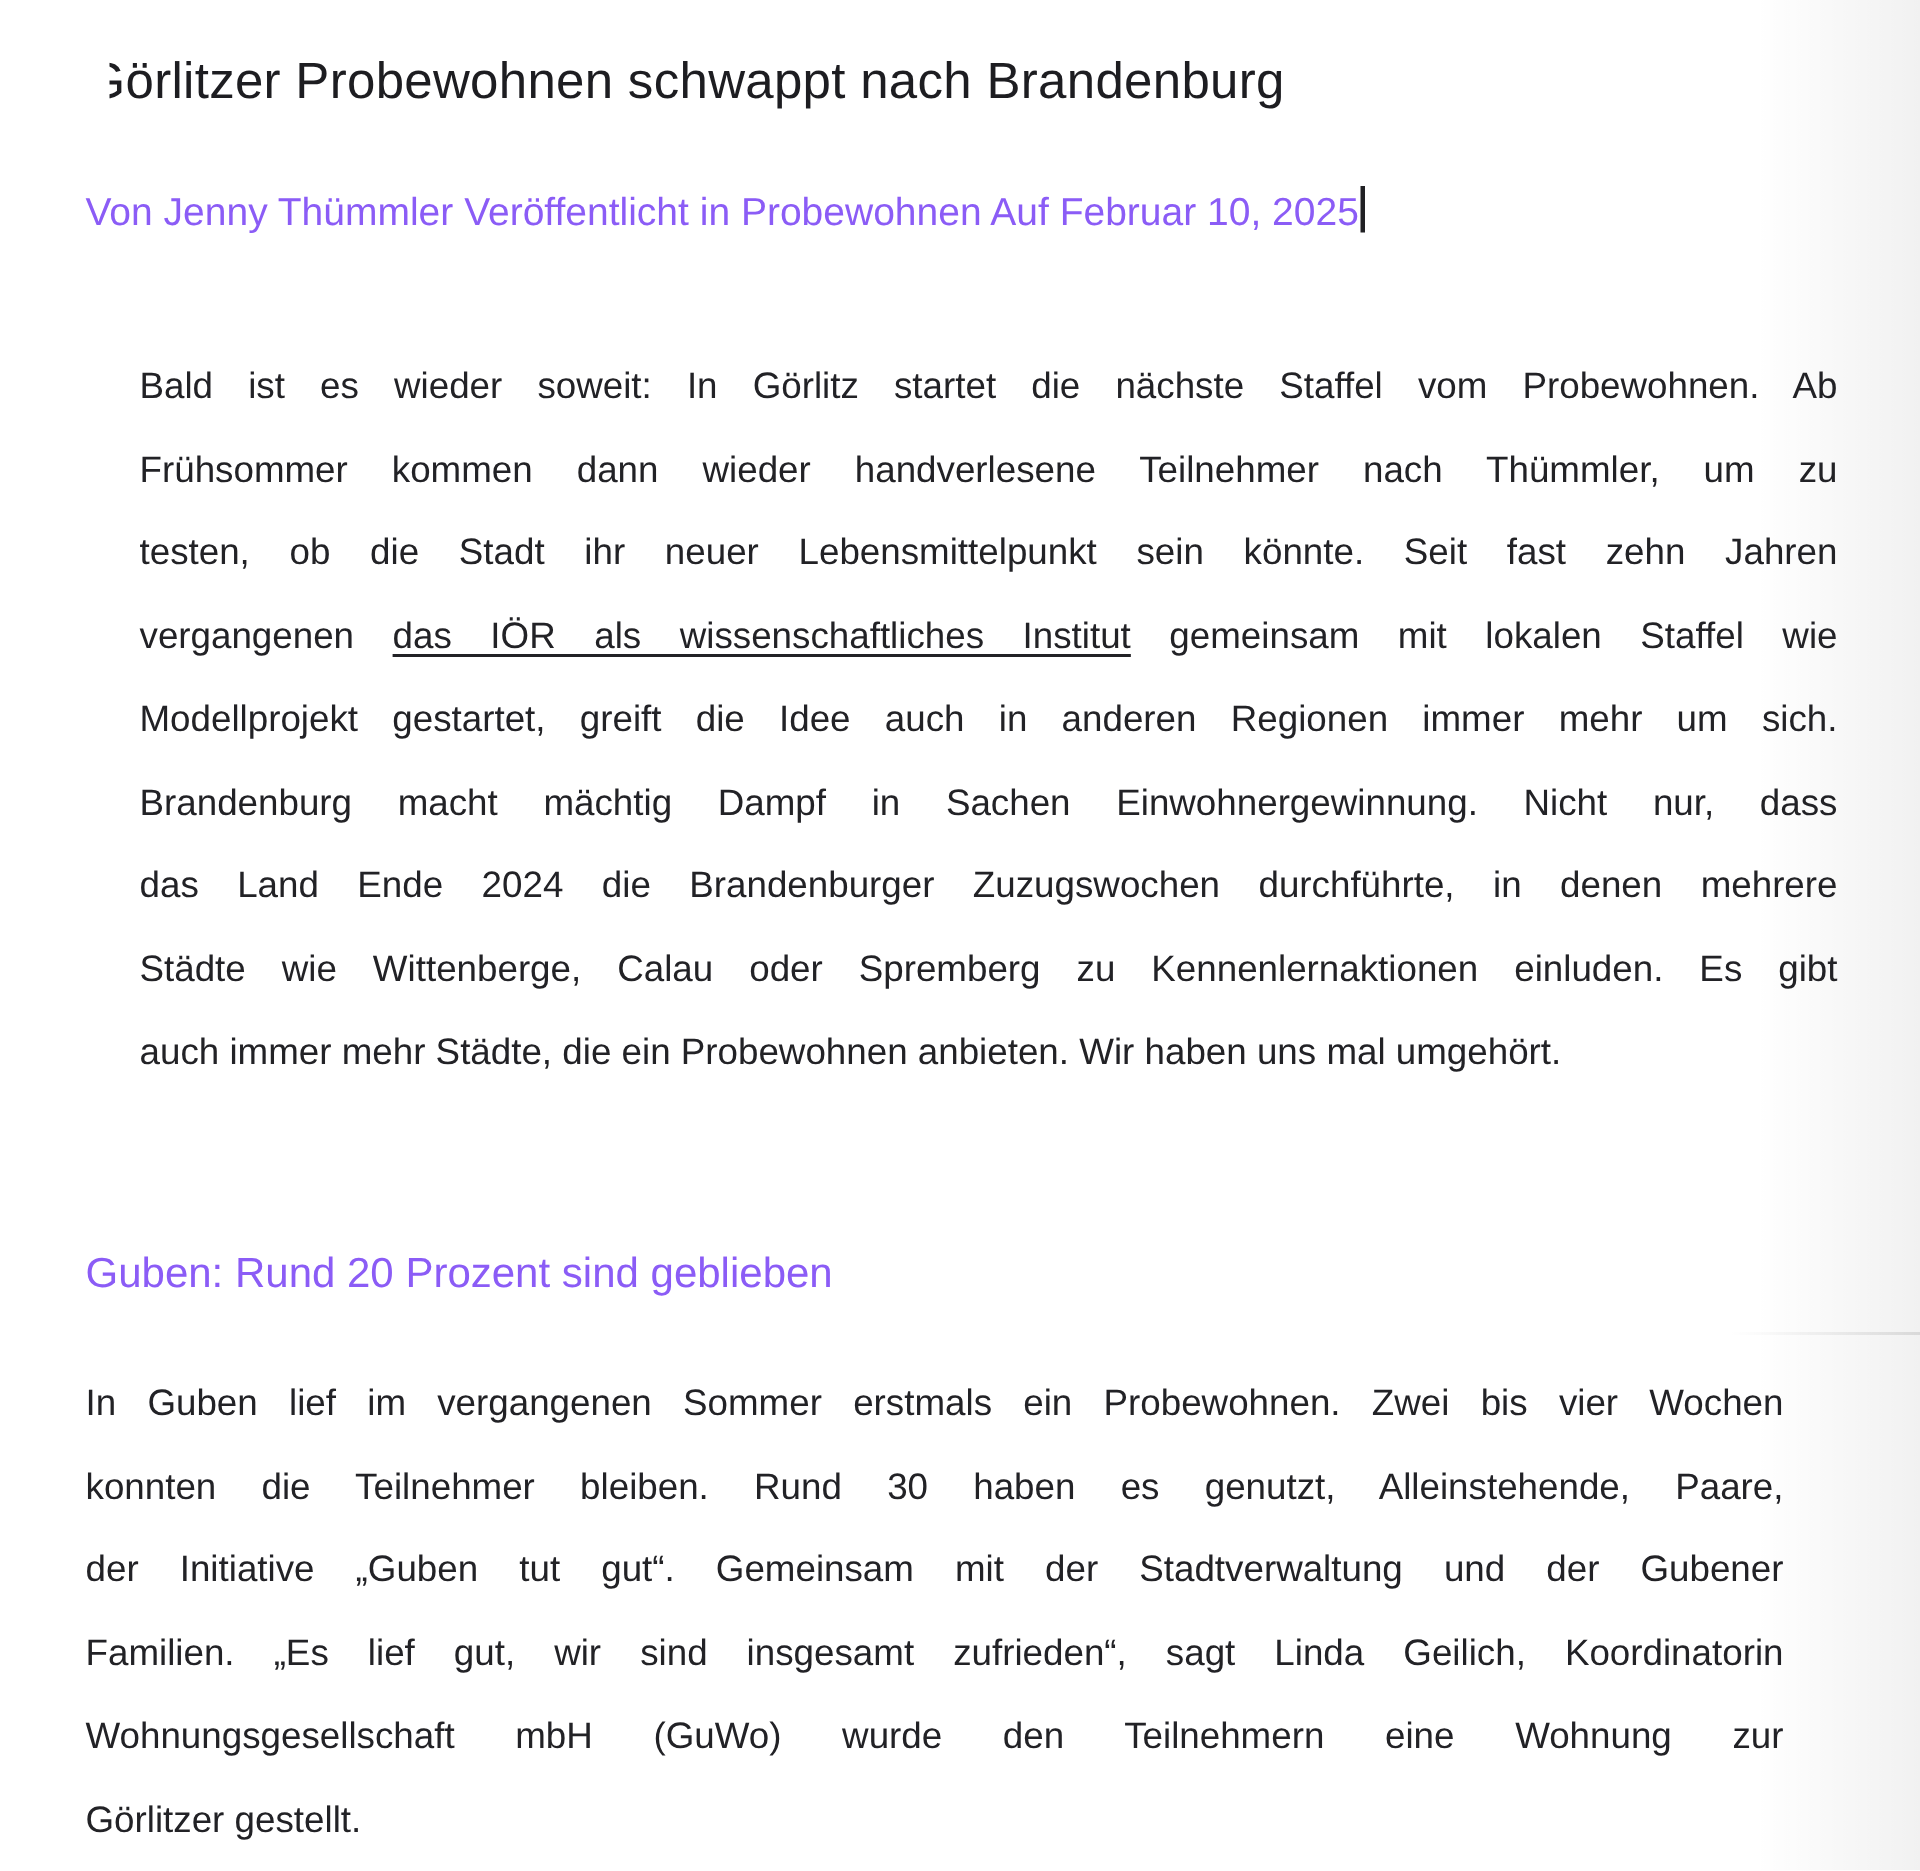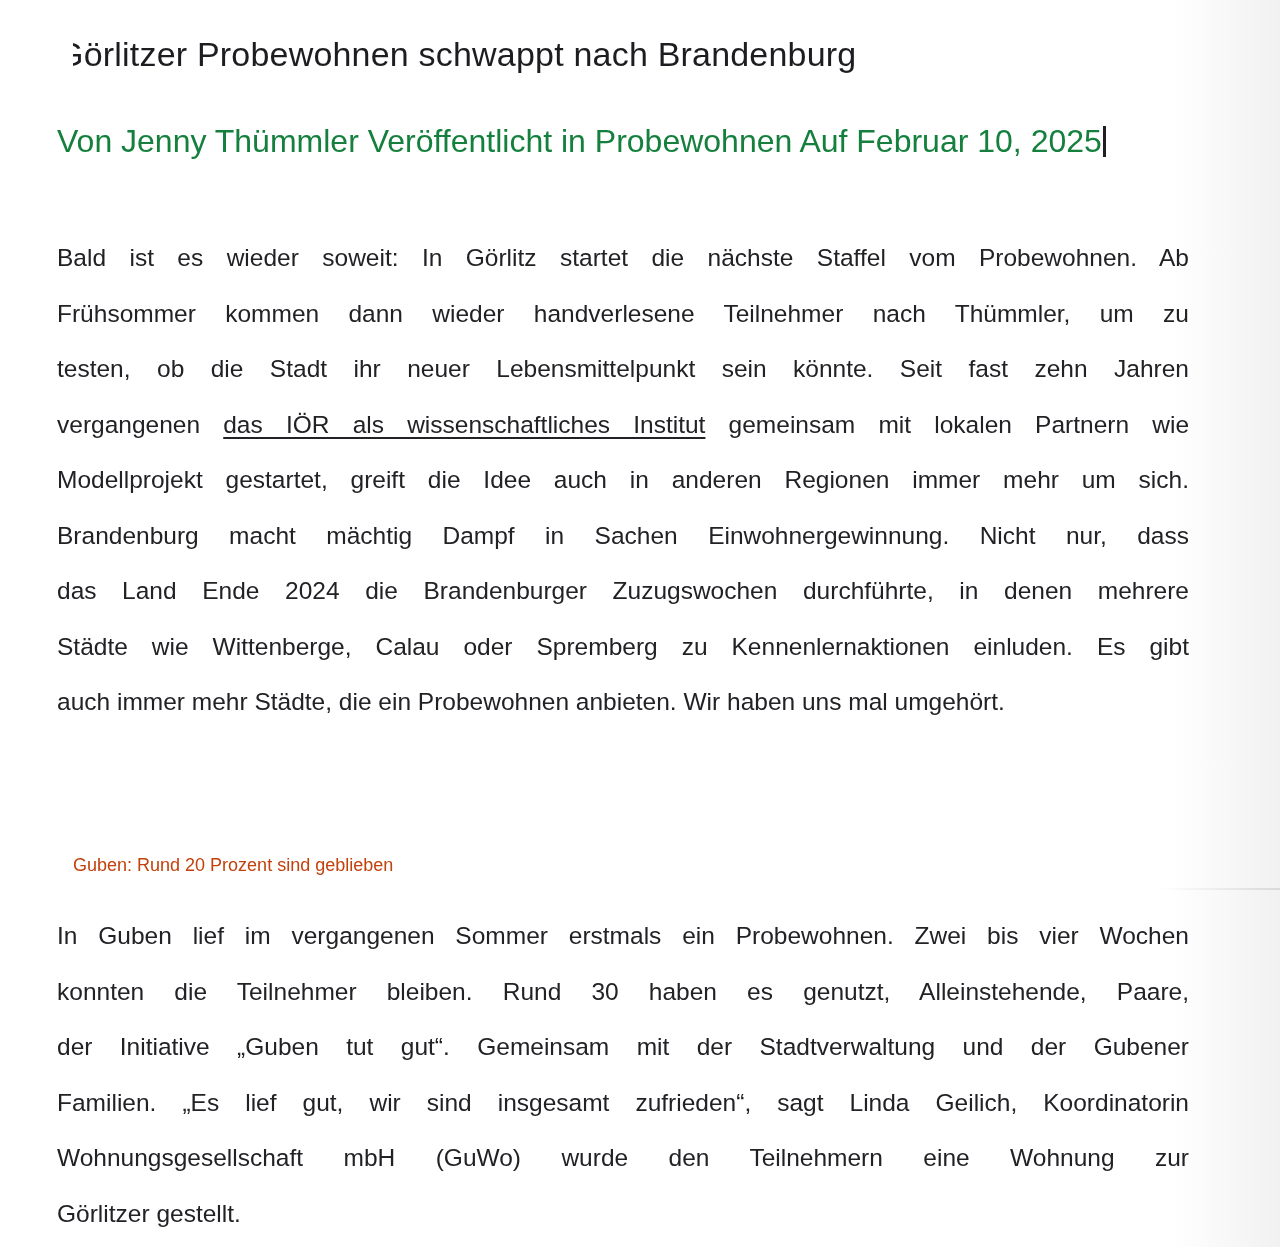--- a/index.html
+++ b/index.html
@@ -50,65 +50,65 @@
     font-weight: 500;
     line-height: 44px;
     letter-spacing: 0.2px;
     color: #1d1d21;
     white-space: nowrap;
   }
   .byline {
     position: absolute;
     left: 57px;
     top: 124px;
-    font-size: 32px;
+    font-size: 26px;
     font-weight: 400;
     line-height: 34px;
-    color: #15803d;
+    color: #8b5cf6;
     white-space: nowrap;
   }
   .caret {
     display: inline-block;
     width: 3px;
     height: 31px;
     margin-left: 1px;
     background: #202024;
     vertical-align: -5px;
   }
   .para {
     position: absolute;
     left: 57px;
     width: 1132px;
     font-size: 24.5px;
     font-weight: 400;
     color: #222226;
   }
-  .p1 { top: 230px; }
+  .p1 { top: 230px; margin-left: 36px; }
   .p2 { top: 908px; }
   .line {
     height: 55.5px;
     line-height: 55.5px;
     text-align: justify;
     text-align-last: justify;
     white-space: normal;
     overflow: visible;
   }
   .line.last {
     text-align: left;
     text-align-last: auto;
   }
   .section-heading {
     position: absolute;
     left: 57px;
     top: 830px;
-    margin: 16px;
-    font-size: 18px;
+    margin: 0;
+    font-size: 28px;
     font-weight: 500;
     line-height: 38px;
-    color: #c2410c;
+    color: #8b5cf6;
   }
   .body-link {
     color: inherit;
     text-decoration: underline;
     text-decoration-thickness: 2px;
     text-underline-offset: 4px;
     cursor: pointer;
   }
 </style>
 </head>
@@ -122,21 +122,21 @@
   <div class="title-clip">
     <h1 class="title">Görlitzer Probewohnen schwappt nach Brandenburg</h1>
   </div>
 
   <div class="byline"><span>Von Jenny Thümmler Veröffentlicht in Probewohnen Auf Februar 10, 2025</span><span class="caret"></span></div>
 
   <div class="para p1">
     <div class="line">Bald ist es wieder soweit: In Görlitz startet die nächste Staffel vom Probewohnen. Ab</div>
     <div class="line">Frühsommer kommen dann wieder handverlesene Teilnehmer nach Thümmler, um zu</div>
     <div class="line">testen, ob die Stadt ihr neuer Lebensmittelpunkt sein könnte. Seit fast zehn Jahren</div>
-    <div class="line"><span>vergangenen </span><a class="body-link">das IÖR als wissenschaftliches Institut</a><span> gemeinsam mit lokalen Partnern wie</span></div>
+    <div class="line"><span>vergangenen </span><a class="body-link">das IÖR als wissenschaftliches Institut</a><span> gemeinsam mit lokalen Staffel wie</span></div>
     <div class="line">Modellprojekt gestartet, greift die Idee auch in anderen Regionen immer mehr um sich.</div>
     <div class="line">Brandenburg macht mächtig Dampf in Sachen Einwohnergewinnung. Nicht nur, dass</div>
     <div class="line">das Land Ende 2024 die Brandenburger Zuzugswochen durchführte, in denen mehrere</div>
     <div class="line">Städte wie Wittenberge, Calau oder Spremberg zu Kennenlernaktionen einluden. Es gibt</div>
     <div class="line last">auch immer mehr Städte, die ein Probewohnen anbieten. Wir haben uns mal umgehört.</div>
   </div>
 
   <h2 class="section-heading">Guben: Rund 20 Prozent sind geblieben</h2>
 
   <div class="para p2">

